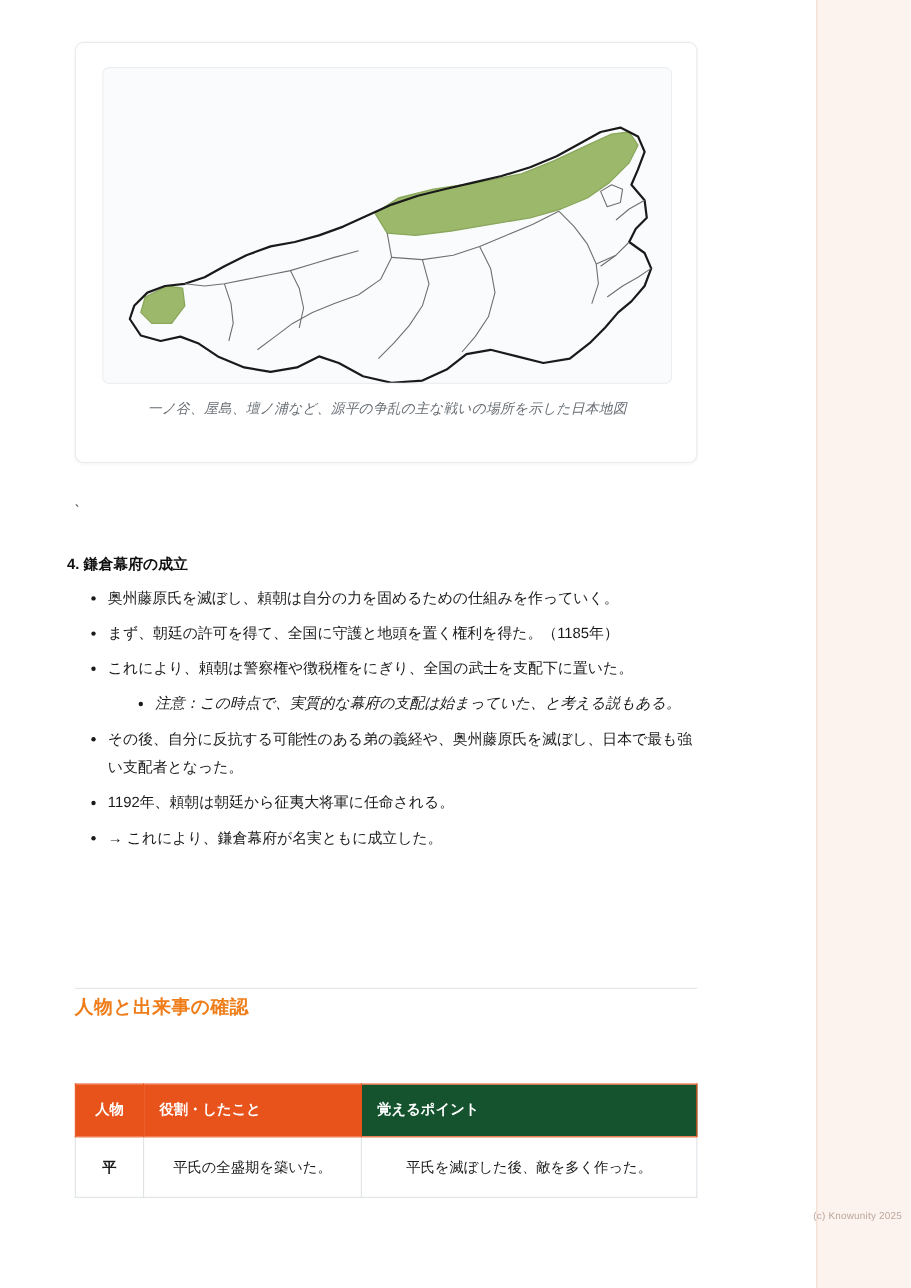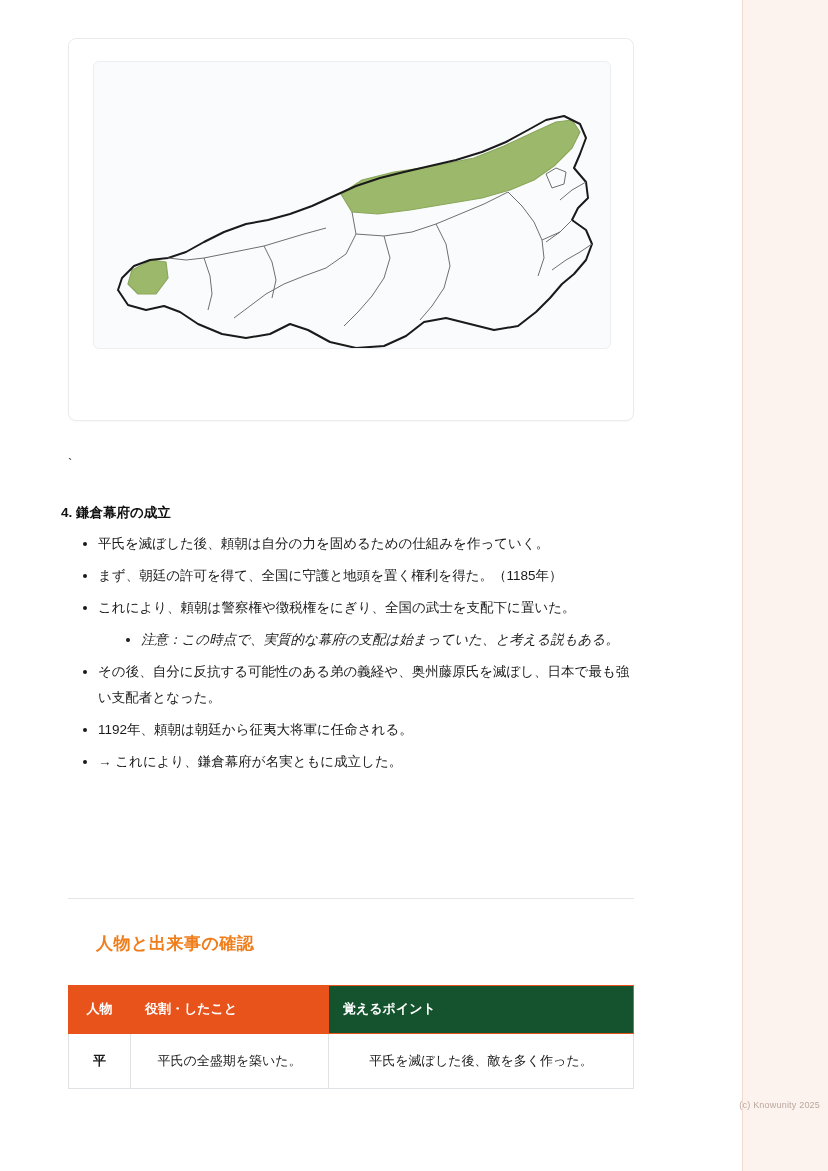--- a/index.html
+++ b/index.html
@@ -131,26 +131,25 @@
     top: 898px;
     width: 566px;
     height: 1px;
     background: #e3e6e8;
   }
 
   
   .sec-title {
     position: absolute;
     left: 68px;
-    top: 932px;
+    top: 904px;
     font-size: 17px;
     font-weight: bold;
     color: #ef7d1a;
     letter-spacing: .5px;
-    margin-left: 28px;
   }
 
   
   .tbl-wrap {
     position: absolute;
     left: 68px;
     top: 985px;
     width: 566px;
   }
   table.facts {
@@ -212,29 +211,30 @@
             <path d="M478 158 L466 170 L452 180"></path>
             <path d="M498 182 L486 190 L472 198 L458 208"></path>
             <path d="M448 178 L466 170"></path>
             <path d="M492 120 L478 128 L466 138"></path>
           </g>
 
           <path d="M452 112 L462 106 L472 110 L470 122 L458 126 Z" stroke="#6f6f6f" stroke-width="1"></path>
         </g>
       </svg>
     </div>
+    <div class="figure-caption">一ノ谷、屋島、壇ノ浦など、源平の争乱の主な戦いの場所を示した日本地図</div>
   </div>
 
   <div class="stray-tick">`</div>
 
   <ol class="section-ol" start="4">
     <li>
       <span>鎌倉幕府の成立</span>
       <ul class="bullets" id="bullets">
-          <li>平氏を滅ぼした後、頼朝は自分の力を固めるための仕組みを作っていく。</li>
+          <li>奥州藤原氏を滅ぼし、頼朝は自分の力を固めるための仕組みを作っていく。</li>
           <li>まず、朝廷の許可を得て、全国に<b>守護</b>と<b>地頭</b>を置く権利を得た。（1185年）</li>
           <li>これにより、頼朝は警察権や徴税権をにぎり、全国の武士を支配下に置いた。</li>
           <li class="em">注意：この時点で、実質的な幕府の支配は始まっていた、と考える説もある。</li>
           <li>その後、自分に反抗する可能性のある弟の義経や、奥州藤原氏を滅ぼし、日本で最も強い支配者となった。</li>
           <li><b>1192年</b>、頼朝は朝廷から<b>征夷大将軍</b>に任命される。</li>
           <li>→ これにより、<b>鎌倉幕府</b>が名実ともに成立した。</li>
         </ul>
     </li>
   </ol>
 

